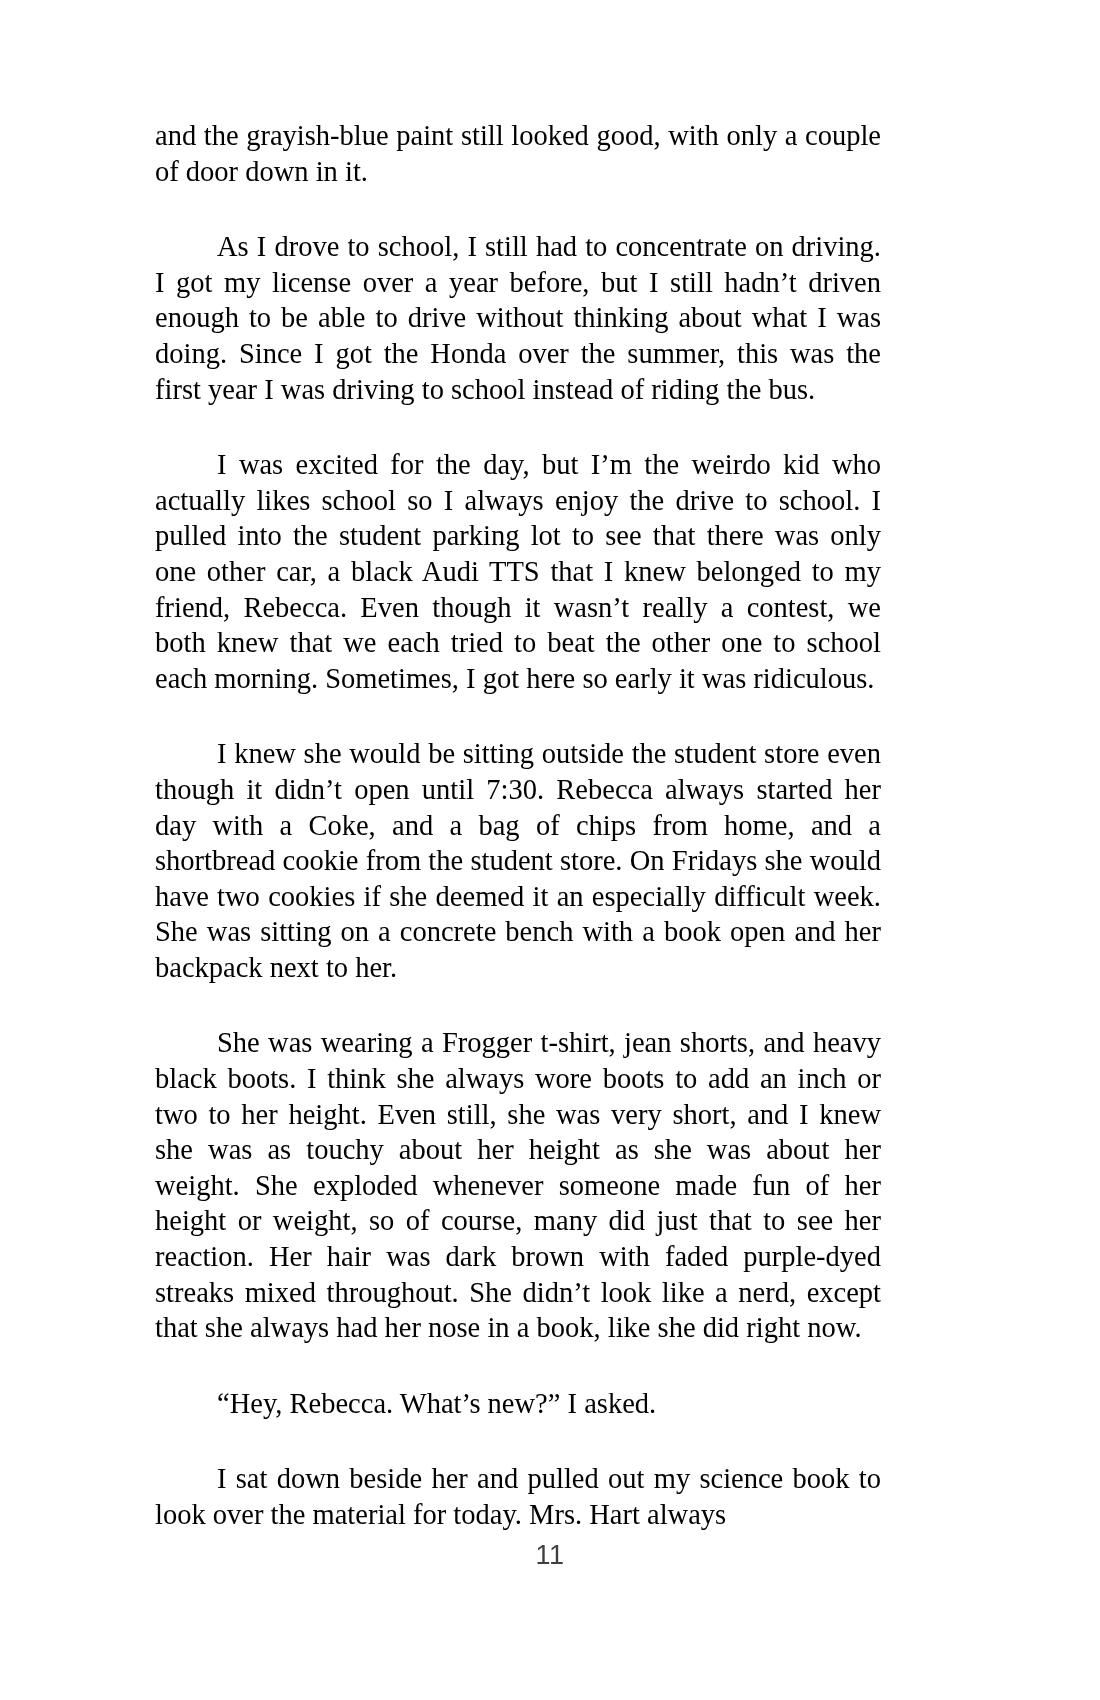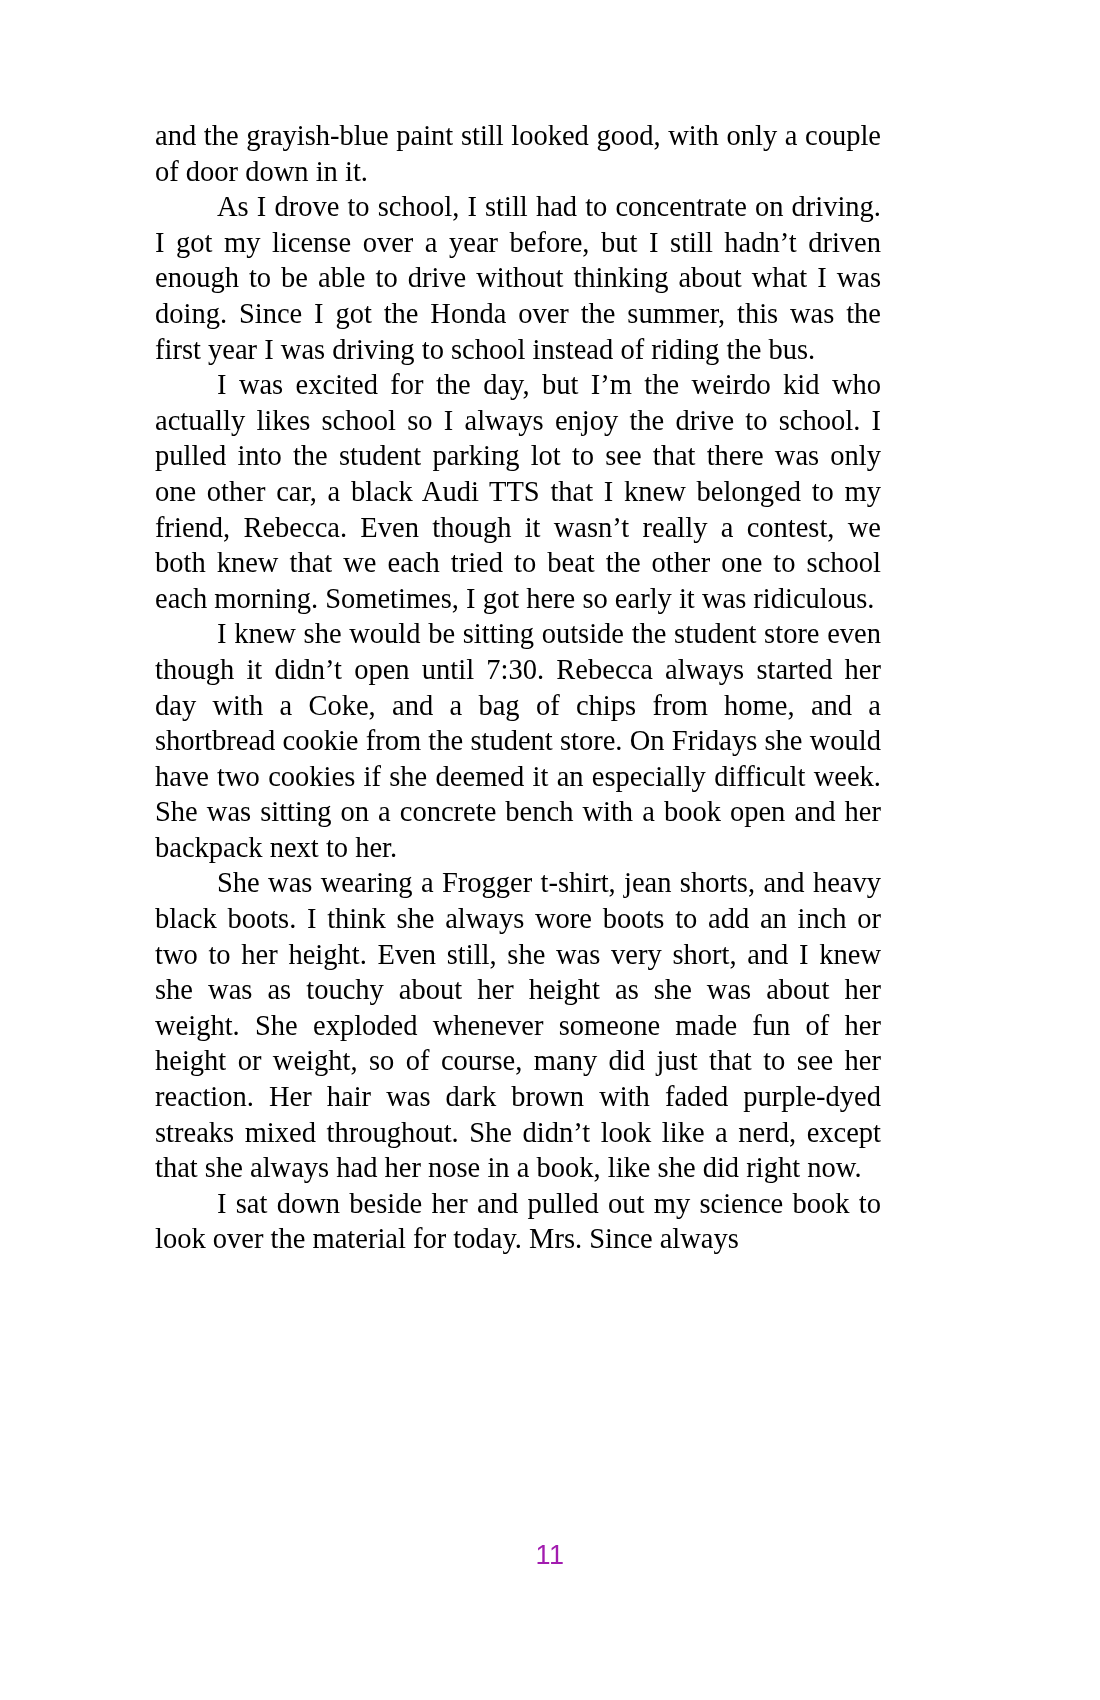--- a/index.html
+++ b/index.html
@@ -32,50 +32,52 @@
     text-justify: inter-word;
     font-size: 28.5px;
     line-height: 35.6px;
     hyphens: none;
     -webkit-hyphens: none;
     letter-spacing: 0.0px;
     word-spacing: 0px;
   }
   .para.indent {
     text-indent: 62px;
+    margin-top: 40px;
   }
   .para.cont {
     text-indent: 0;
   }
   
   .footer {
     position: absolute;
     left: 0;
     top: 1540px;
     width: 1100px;
     text-align: center;
   }
   .page-number {
     font-family: "Liberation Sans", "DejaVu Sans", sans-serif;
     font-size: 27px;
-    color: #a21caf;
+    color: #404040;
     letter-spacing: 0.5px;
   }
 </style>
 </head>
 <body>
 
 <div class="page">
 
   <div class="text-block">
     <p class="para cont">and the grayish-blue paint still looked good, with only a couple of door down in it.</p>
     <p class="para indent">As I drove to school, I still had to concentrate on driving. I got my license over a year before, but I still hadn’t driven enough to be able to drive without thinking about what I was doing. Since I got the Honda over the summer, this was the first year I was driving to school instead of riding the bus.</p>
     <p class="para indent">I was excited for the day, but I’m the weirdo kid who actually likes school so I always enjoy the drive to school. I pulled into the student parking lot to see that there was only one other car, a black Audi TTS that I knew belonged to my friend, Rebecca. Even though it wasn’t really a contest, we both knew that we each tried to beat the other one to school each morning. Sometimes, I got here so early it was ridiculous.</p>
     <p class="para indent">I knew she would be sitting outside the student store even though it didn’t open until 7:30. Rebecca always started her day with a Coke, and a bag of chips from home, and a shortbread cookie from the student store. On Fridays she would have two cookies if she deemed it an especially difficult week. She was sitting on a concrete bench with a book open and her backpack next to her.</p>
     <p class="para indent">She was wearing a Frogger t-shirt, jean shorts, and heavy black boots. I think she always wore boots to add an inch or two to her height. Even still, she was very short, and I knew she was as touchy about her height as she was about her weight. She exploded whenever someone made fun of her height or weight, so of course, many did just that to see her reaction. Her hair was dark brown with faded purple-dyed streaks mixed throughout. She didn’t look like a nerd, except that she always had her nose in a book, like she did right now.</p>
-    <p class="para indent">I sat down beside her and pulled out my science book to look over the material for today. Mrs. Since always</p>
+    <p class="para indent">“Hey, Rebecca. What’s new?” I asked.</p>
+    <p class="para indent">I sat down beside her and pulled out my science book to look over the material for today. Mrs. Hart always</p>
   </div>
 
   <div class="footer">
     <span class="page-number">11</span>
   </div>
 
 </div>
 
 </body></html>

